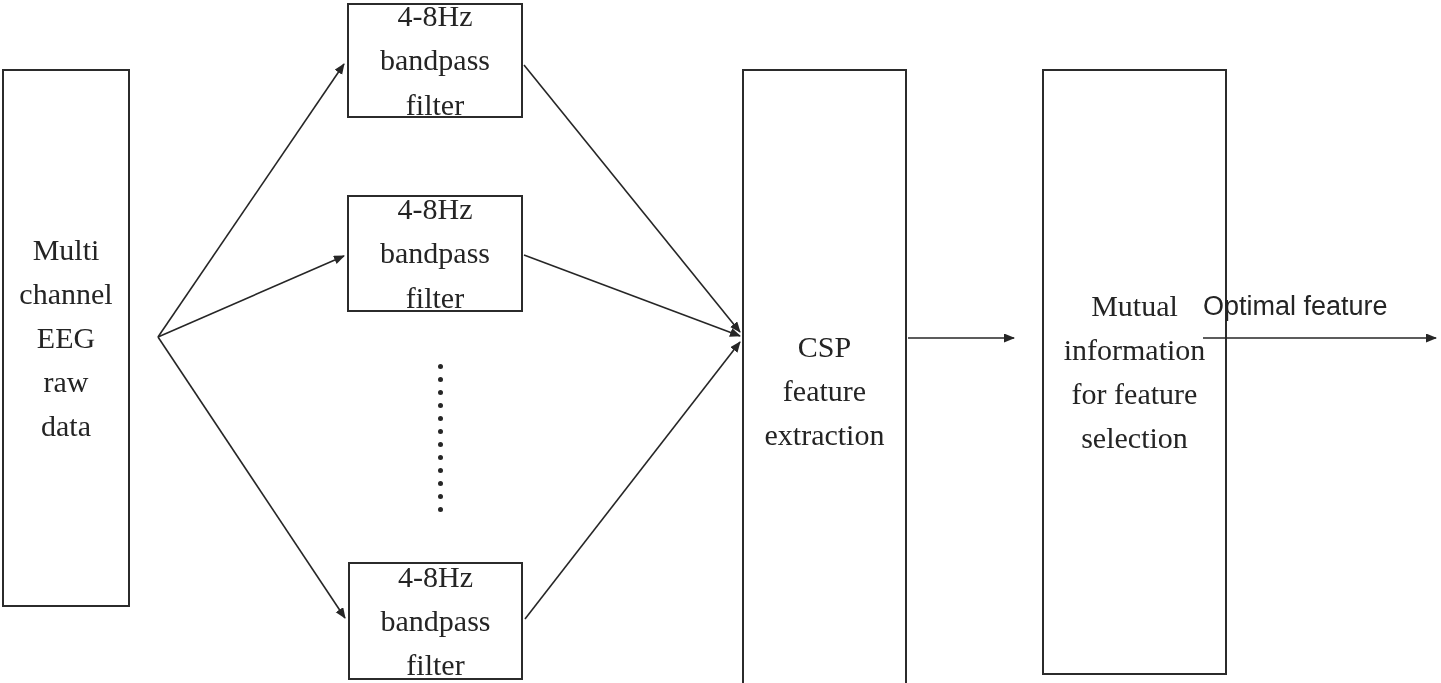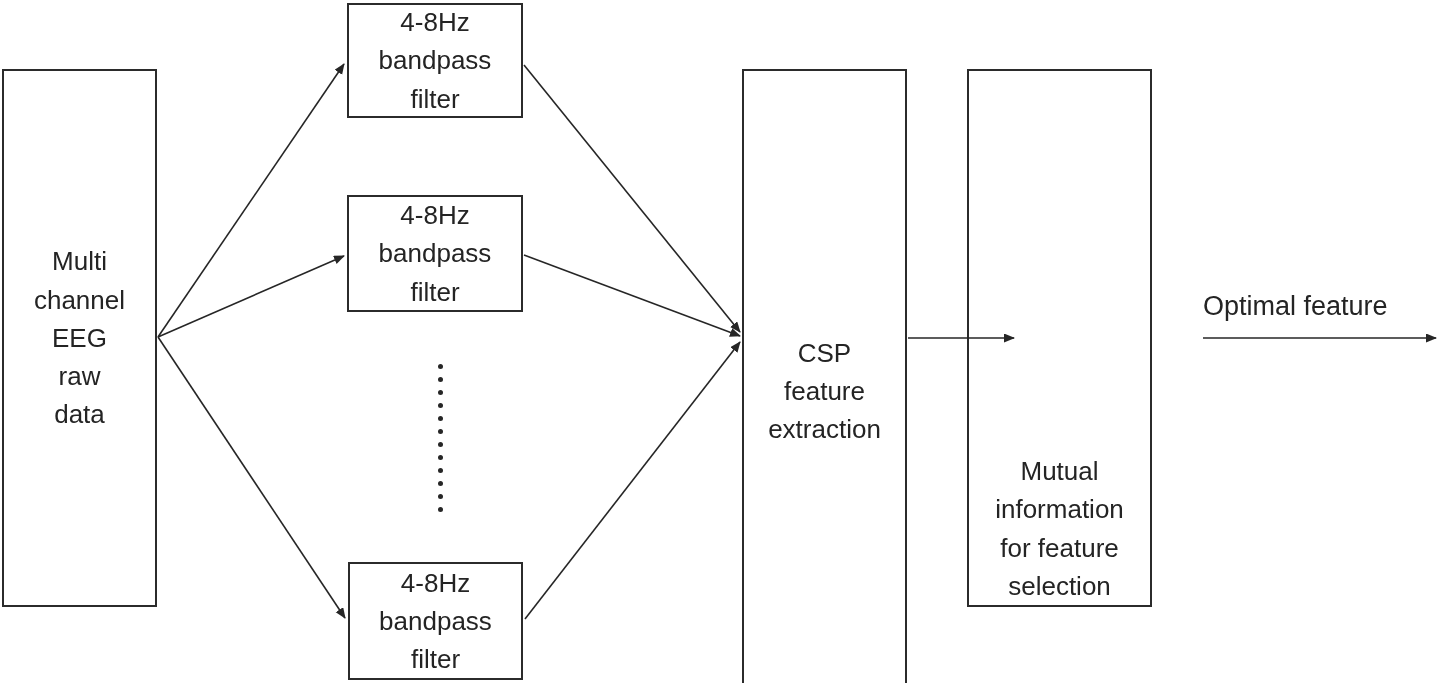--- a/index.html
+++ b/index.html
@@ -16,30 +16,31 @@
     font-family:"Liberation Sans","DejaVu Sans",sans-serif;
     color:var(--text);
     overflow:hidden;
   }
   .node{
     position:absolute;
     border:2px solid var(--box-border);
     background:var(--background);
     display:flex;align-items:center;justify-content:center;
     text-align:center;
-    font-size:26px;line-height:1.47;
+    font-size:30px;line-height:1.47;
     box-sizing:border-box;
+    font-family:Liberation Serif, serif;
   }
   .node-label{white-space:pre-line;}
-  .node-eeg-source   {left:2px;  top:69px;  width:155px; height:538px;}
+  .node-eeg-source   {left:2px;  top:69px;  width:128px; height:538px;}
   .node-filter-1     {left:347px;top:3px;   width:176px; height:115px;}
   .node-filter-2     {left:347px;top:195px; width:176px; height:117px;}
   .node-filter-3     {left:348px;top:562px; width:175px; height:118px;}
   .node-csp          {left:742px;top:69px;  width:165px; height:644px;}
-  .node-mutual-info  {left:967px;top:69px; width:185px; height:538px;align-items:flex-end;}
+  .node-mutual-info  {left:1042px;top:69px; width:185px; height:606px;}
   .arrow-layer{
     position:absolute;left:0;top:0;width:1441px;height:683px;
     pointer-events:none;
   }
   .arrow-layer line{stroke:var(--line);stroke-width:1.6;}
   .arrowhead-shape{fill:var(--line);}
   .ellipsis{
     position:absolute;left:438px;top:364px;
     display:flex;flex-direction:column;align-items:center;gap:8px;
   }

